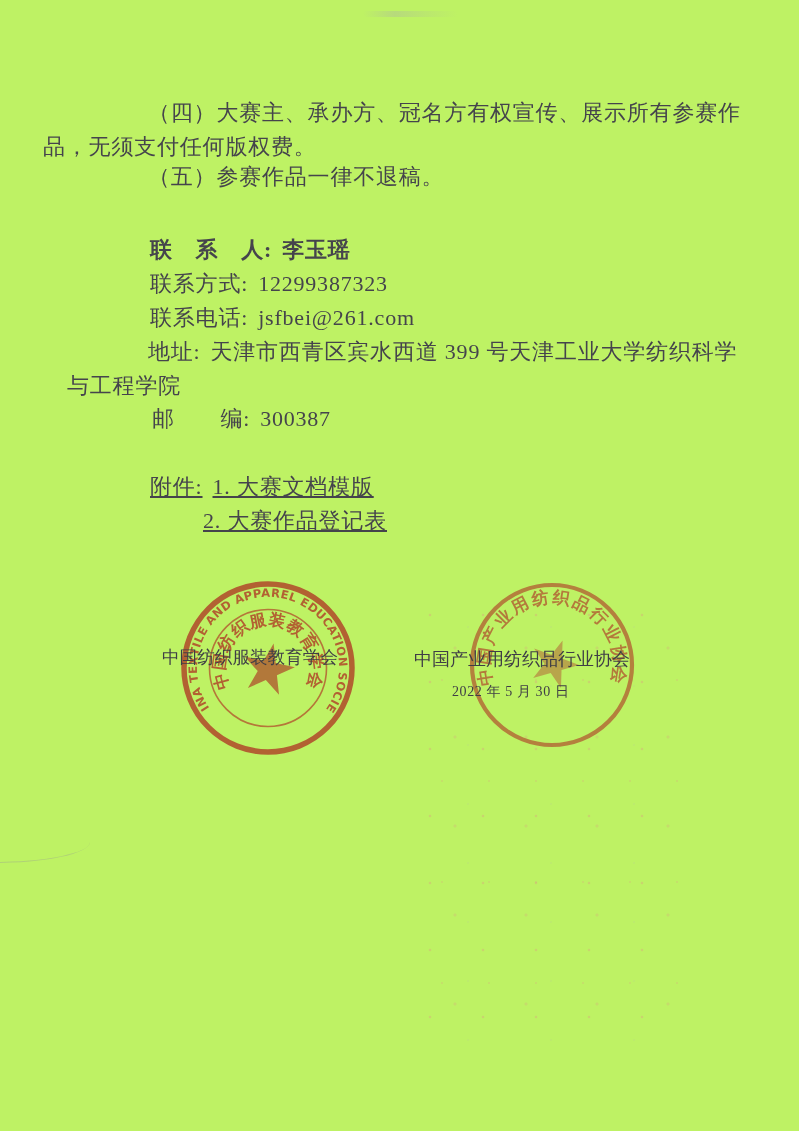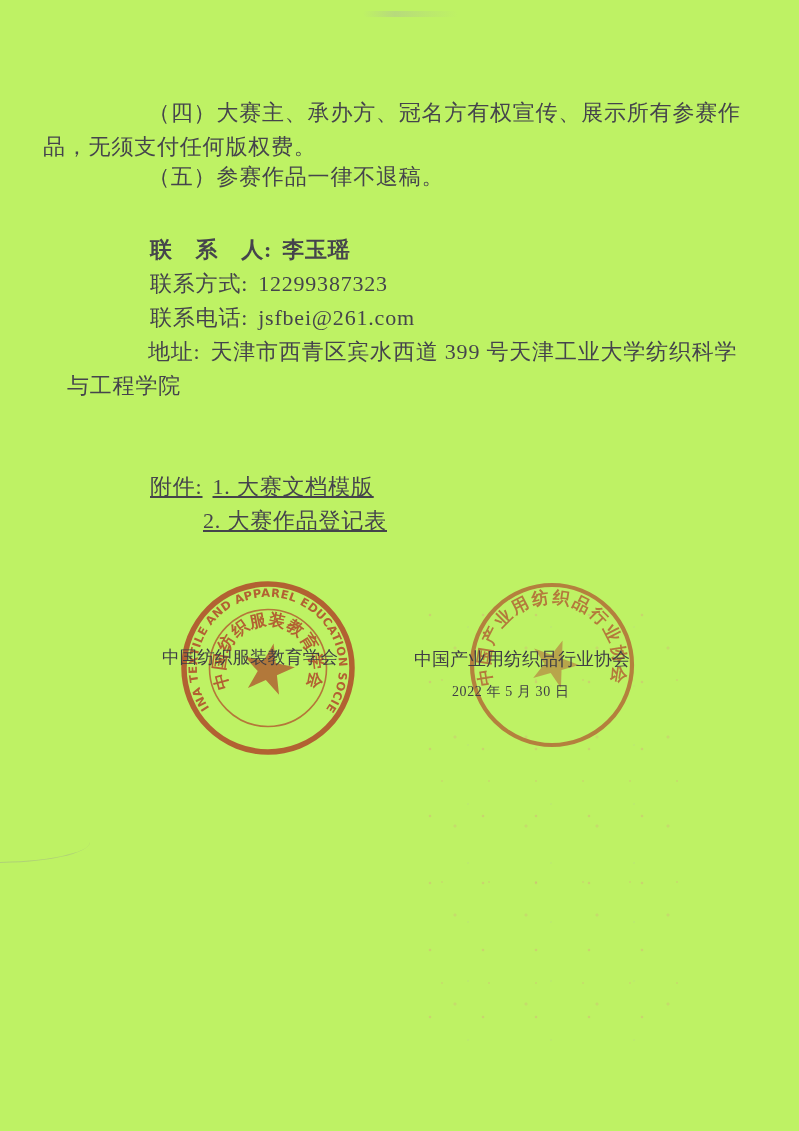--- a/index.html
+++ b/index.html
@@ -75,20 +75,21 @@
 
   <div class="line l5"><span>联　系　人:</span><span class="v">李玉瑶</span></div>
 
   <div class="line l6"><span>联系方式:</span><span class="v">12299387323</span></div>
 
   <div class="line l7"><span>联系电话:</span><span class="v">jsfbei@261.com</span></div>
 
   <div class="line l8"><span>地址:</span><span class="v">天津市西青区宾水西道 399 号天津工业大学纺织科学</span></div>
   <div class="line l9">与工程学院</div>
 
+  <div class="line l10"><span>邮　　编:</span><span class="v">300387</span></div>
 
   <div class="line att1"><span>附件:</span><span class="v">1. 大赛文档模版</span></div>
   <div class="line att2">2. 大赛作品登记表</div>
 
   <svg class="stamp stamp-left" width="182" height="182" viewBox="0 0 182 182" aria-hidden="true">
     <defs>
       <path id="arcL_en" d="M 34.3 133.7 A 71 71 0 1 1 147.7 133.7" fill="none"></path>
       <path id="arcL_cn" d="M 53.0 111.2 A 43 43 0 1 1 129.0 111.2" fill="none"></path>
     </defs>
     <g opacity="0.9">

